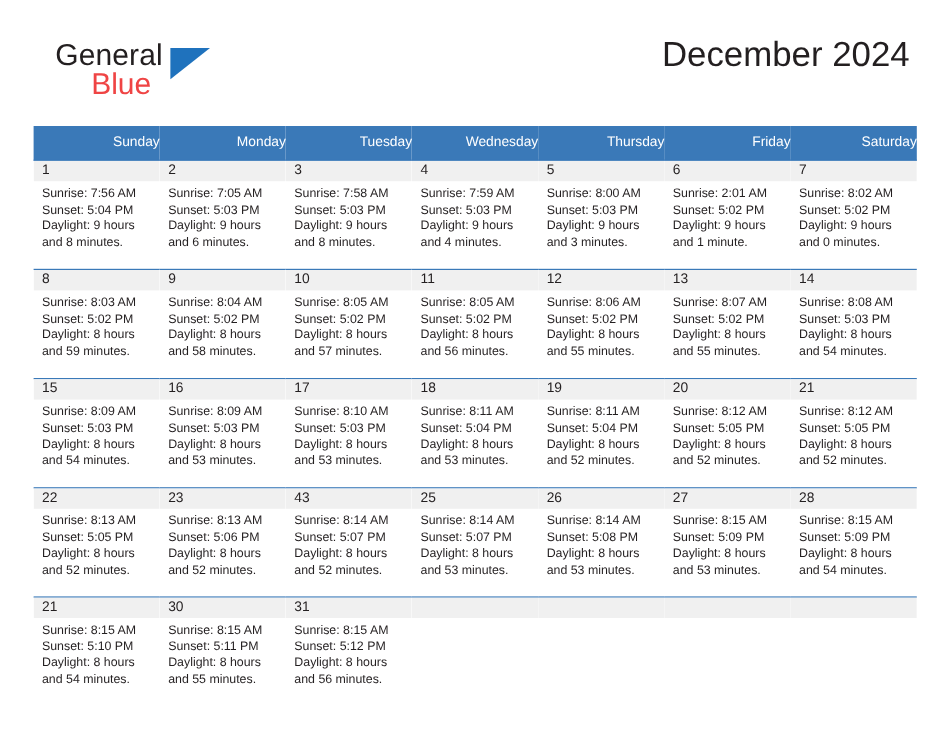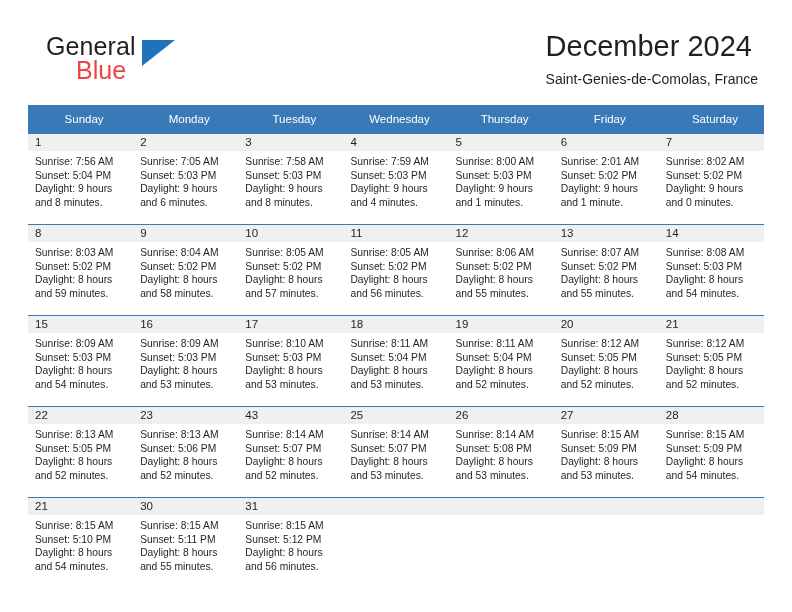--- a/index.html
+++ b/index.html
@@ -97,21 +97,21 @@
     border-collapse: collapse;
     table-layout: fixed;
   }
   .calendar col { width: 105.14px; }
 
   thead th {
     background: #3a79b8;
     color: #ffffff;
     font-size: 11.5px;
     font-weight: normal;
-    text-align: center;
+    text-align: right;
     padding: 5px 0 5px 7px;
     height: 18px;
     vertical-align: middle;
     white-space: nowrap;
     border: none;
   }
 
   tbody tr { height: 90px; }
 
   tbody td {
@@ -154,21 +154,20 @@
   <div class="header">
 
     <div class="brand">
       <span class="brand-general">General</span>
       <span class="brand-flag"></span>
       <span class="brand-blue">Blue</span>
     </div>
 
     <div class="title-block">
       <div class="cal-title">December 2024</div>
-      <div class="cal-subtitle">Saint-Genies-de-Comolas, France</div>
     </div>
 
   </div>
 
   <table class="calendar">
     <colgroup>
       <col>
         <col>
         <col>
         <col>
@@ -234,21 +233,21 @@
             </div>
           </div>
         </td>
         <td>
           <div class="cell">
             <div class="daynum-band">5</div>
             <div class="cell-body">
               <div>Sunrise: 8:00 AM</div>
               <div>Sunset: 5:03 PM</div>
               <div>Daylight: 9 hours</div>
-              <div>and 1 minutes.</div>
+              <div>and 3 minutes.</div>
             </div>
           </div>
         </td>
         <td>
           <div class="cell">
             <div class="daynum-band">6</div>
             <div class="cell-body">
               <div>Sunrise: 2:01 AM</div>
               <div>Sunset: 5:02 PM</div>
               <div>Daylight: 9 hours</div>

